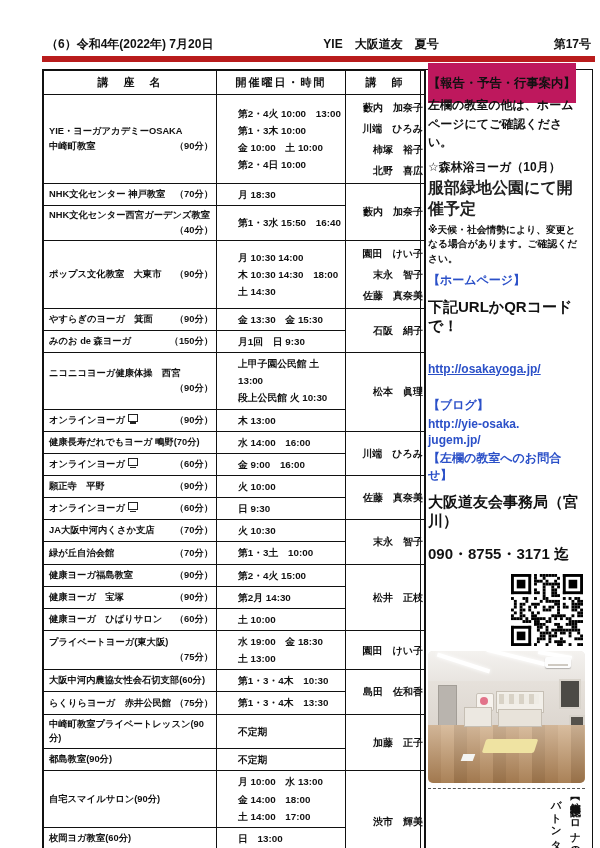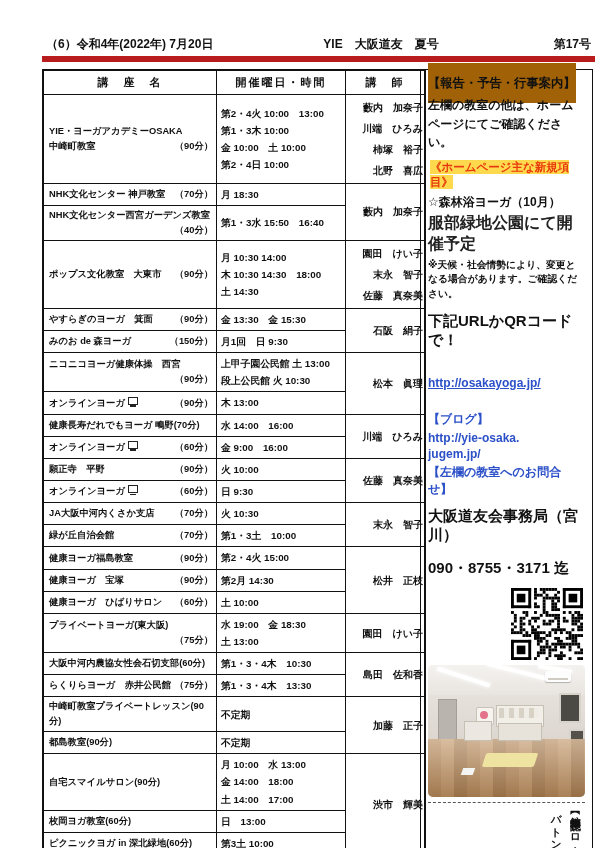--- a/index.html
+++ b/index.html
@@ -18,34 +18,34 @@
   .main{display:flex;gap:6px;align-items:stretch;}
   .leftcol{width:372px;display:flex;flex-direction:column;}
   
   table.sched{border-collapse:collapse;width:372px;table-layout:fixed;}
   table.sched th,table.sched td{border:1.4px solid #111;vertical-align:middle;
       font-weight:bold;overflow:hidden;}
   table.sched{border:2px solid #111;}
   th.col-course{width:168px;} th.col-time{width:124px;} th.col-teacher{width:74px;}
   table.sched th{font-size:11px;padding:4px 2px;text-align:center;letter-spacing:2px;}
   td.c-course{font-size:9.3px;padding:2px 3px 2px 5px;line-height:1.6;}
-  td.c-time{font-size:9.8px;padding:2px 2px 2px 4px;line-height:1.75;}
+  td.c-time{font-size:9.8px;padding:2px 2px 2px 21px;line-height:1.75;}
   td.c-teacher{font-size:10px;text-align:right;padding:2px 1px;line-height:2.1;}
   .course-line{display:flex;justify-content:space-between;align-items:baseline;min-height:13px;}
   .dur{white-space:nowrap;}
   .pc-ico{display:inline-block;width:8px;height:6px;border:1.3px solid #222;
       position:relative;margin-left:3px;top:-1px;}
   .pc-ico::after{content:"";position:absolute;left:1px;right:1px;bottom:-3px;height:1.4px;background:#222;}
   .v-text{writing-mode:vertical-rl;height:100%;font-weight:bold;}
   .main{border-bottom:2.5px solid #000;padding-bottom:2px;}
   
   .rightcol{width:173px;border:1.8px solid #111;box-sizing:border-box;
       padding:5px 7px 4px 7px;display:flex;flex-direction:column;font-weight:bold;}
   .r-title{font-size:12.3px;margin-bottom:4px;}
-  .r-title span{background:#a16207;padding:13px 0;}
+  .r-title span{background:#be185d;padding:13px 0;}
   .r-p{font-size:12px;line-height:1.55;margin-bottom:6px;}
   .r-red{color:#e8380d;font-size:11.5px;margin:2px 0 3px 2px;}
   .r-red span{background:#ffd94d;padding:1px 0;}
   .r-item{font-size:12px;margin:1px 0;}
   .r-sub{font-size:16px;margin:1px 0 3px 0;color:#222;}
   .r-note{font-size:9.8px;line-height:1.5;margin-bottom:3px;}
   .r-blue{color:#2b50c8;font-size:12px;margin:2px 0;}
   .r-link{color:#2b50c8;font-size:12px;text-decoration:underline;margin:19px 0;}
   .r-link2{color:#2b50c8;font-size:12px;margin:1px 0;}
   .r-black{font-size:15px;margin:7px 0;}
@@ -451,24 +451,24 @@
               </td>
             </tr>
           </tbody>
       </table>
 
     </div>
 
     <div class="rightcol">
       <div class="r-title"><span>【報告・予告・行事案内】</span></div>
       <div class="r-p">左欄の教室の他は、ホームページにてご確認ください。</div>
-      <div class="r-red"><span>《ホームページ主な新規項目》</span></div>
       <div class="r-item">☆森林浴ヨーガ（10月）</div>
       <div class="r-sub">服部緑地公園にて開催予定</div>
       <div class="r-note">※天候・社会情勢により、変更となる場合があります。ご確認ください。</div>
+      <div class="r-blue">【ホームページ】</div>
       <div class="r-black">下記URLかQRコードで！</div>
       <div class="r-link">http://osakayoga.jp/</div>
       <div class="r-blue">【ブログ】</div>
       <div class="r-link2">http://yie-osaka.</div>
       <div class="r-link2">jugem.jp/</div>
       <div class="r-blue">【左欄の教室へのお問合せ】</div>
       <div class="r-black">大阪道友会事務局（宮川）</div>
       <div class="r-black">090・8755・3171 迄</div>
 
       <div class="qr-wrap">

